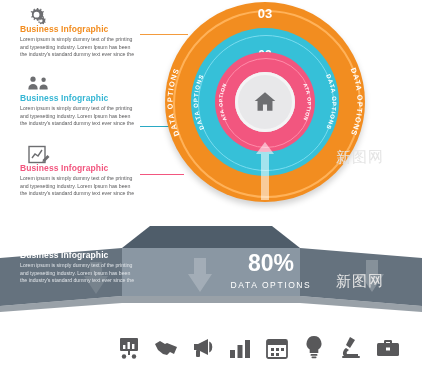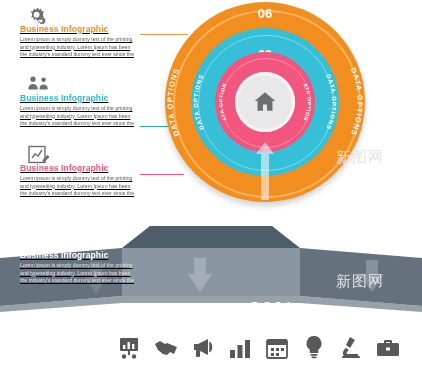--- a/index.html
+++ b/index.html
@@ -6,21 +6,21 @@
   body{
     width:422px;height:380px;
     background:#ffffff;
     font-family:"Liberation Sans", sans-serif;
     overflow:hidden;
     position:relative;
   }
   .stage{position:absolute;left:0;top:0;width:422px;height:380px;}
 
   
-  .info-block{position:absolute;width:130px;text-decoration:underline;}
+  .info-block{position:absolute;width:130px;}
   .info-title{
     font-size:8.5px;font-weight:bold;letter-spacing:.1px;margin:0 0 2px 0;
   }
   .info-body{
     font-size:5.2px;line-height:1.45;color:#58585a;margin:0;
     width:118px;
   }
   .blk-icon{
     position:absolute;width:22px;height:22px;
   }
@@ -82,21 +82,21 @@
 
   
   .home-ico{width:26px;height:26px;}
 
   
   .up-arrow{position:absolute;}
 
   
   .pedestal{position:absolute;left:0;top:196px;width:422px;height:128px;}
   .ped-label{
-    position:absolute;left:196px;top:252px;width:150px;text-align:center;color:#ffffff;margin-top:48px;
+    position:absolute;left:196px;top:252px;width:150px;text-align:center;color:#ffffff;
   }
   .ped-pct{font-size:23px;font-weight:bold;line-height:1;}
   .ped-sub{font-size:8.5px;letter-spacing:1.6px;margin-top:5px;}
 
   
   .icon-row{position:absolute;left:108px;top:331px;width:300px;height:44px;}
   .ico{position:absolute;width:26px;height:26px;}
   .ico svg{display:block}
 
   
@@ -165,21 +165,21 @@
       <div class="ring-outer-inner"></div>
     </div>
     <svg class="arc-label" viewBox="0 0 200 200">
       <defs>
         <path id="arcLeftOuter" d="M 18,140 A 82,82 0 0 1 18,60" fill="none"></path>
         <path id="arcRightOuter" d="M 182,60 A 82,82 0 0 1 182,140" fill="none"></path>
       </defs>
       <text><textPath href="#arcLeftOuter" startOffset="50%" text-anchor="middle">DATA OPTIONS</textPath></text>
       <text><textPath href="#arcRightOuter" startOffset="50%" text-anchor="middle">DATA OPTIONS</textPath></text>
     </svg>
-    <div class="ring-num num-03">06</div>
+    <div class="ring-num num-03">03</div>
 
     <div class="ring ring-2">
       <div class="ring-2-inner"></div>
     </div>
     <svg class="arc-label mid" viewBox="0 0 200 200">
       <defs>
         <path id="arcLeftMid" d="M 41,130 A 59,59 0 0 1 41,70" fill="none"></path>
         <path id="arcRightMid" d="M 159,70 A 59,59 0 0 1 159,130" fill="none"></path>
       </defs>
       <text><textPath href="#arcLeftMid" startOffset="50%" text-anchor="middle">DATA OPTIONS</textPath></text>

